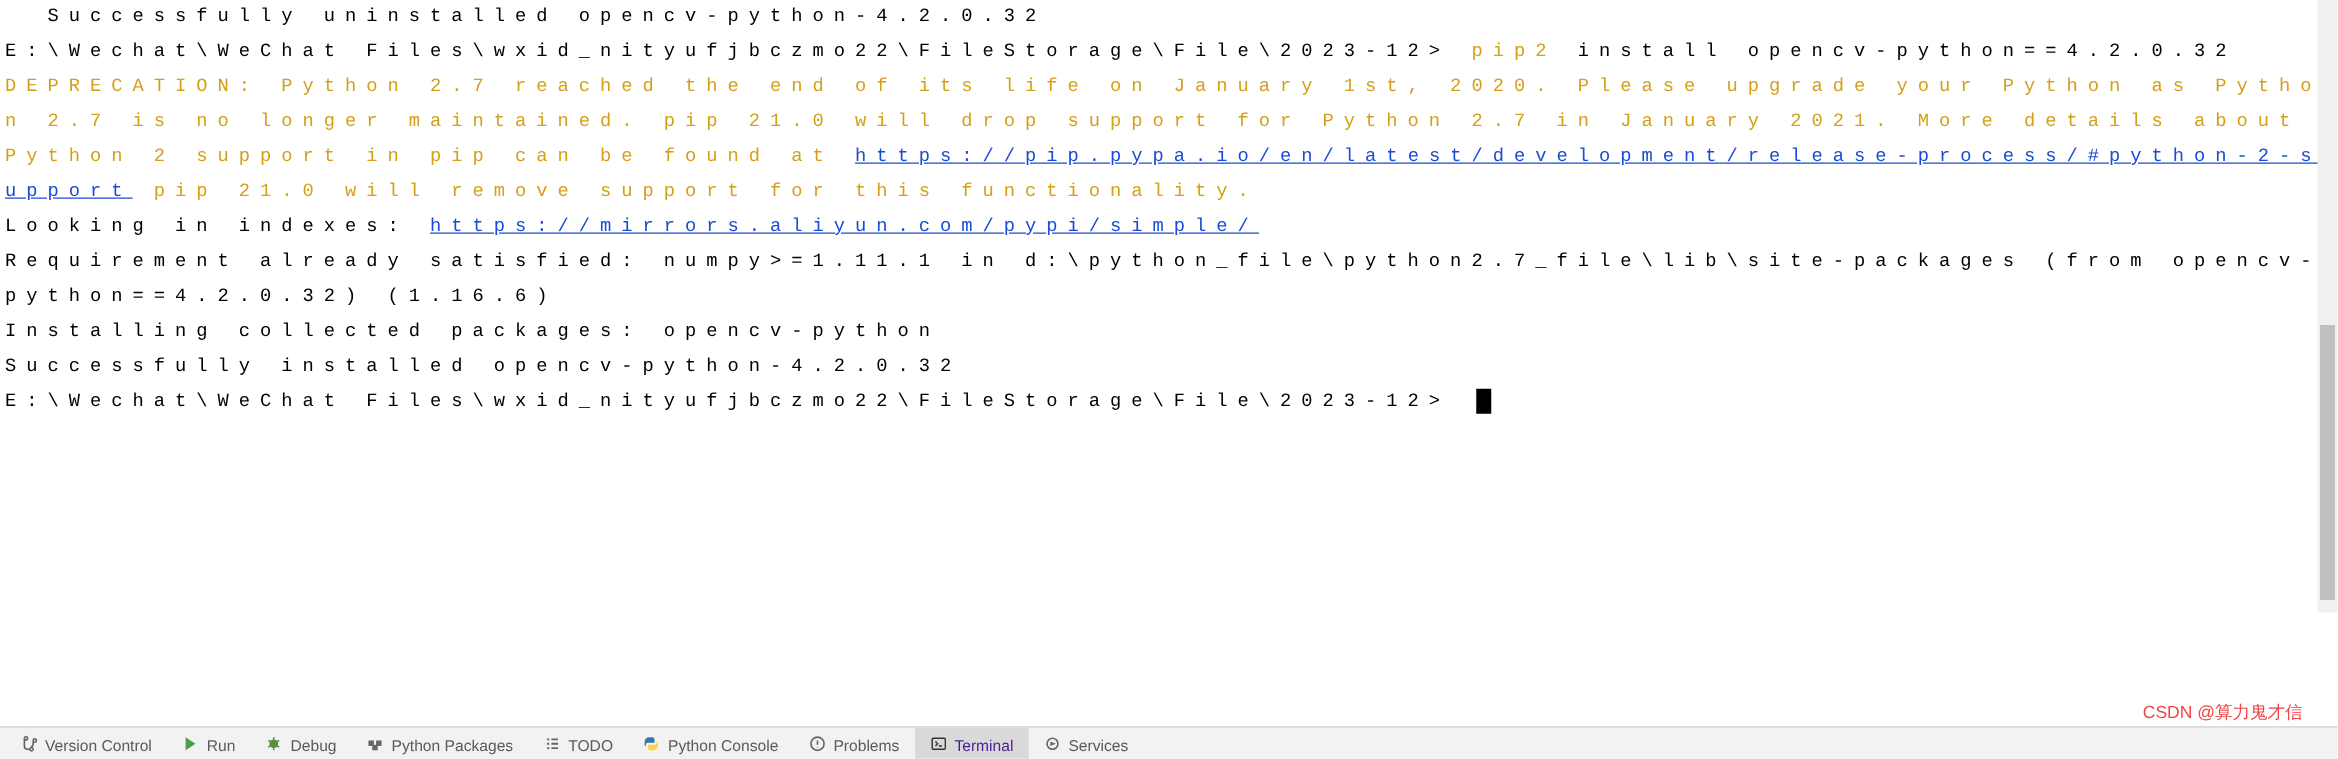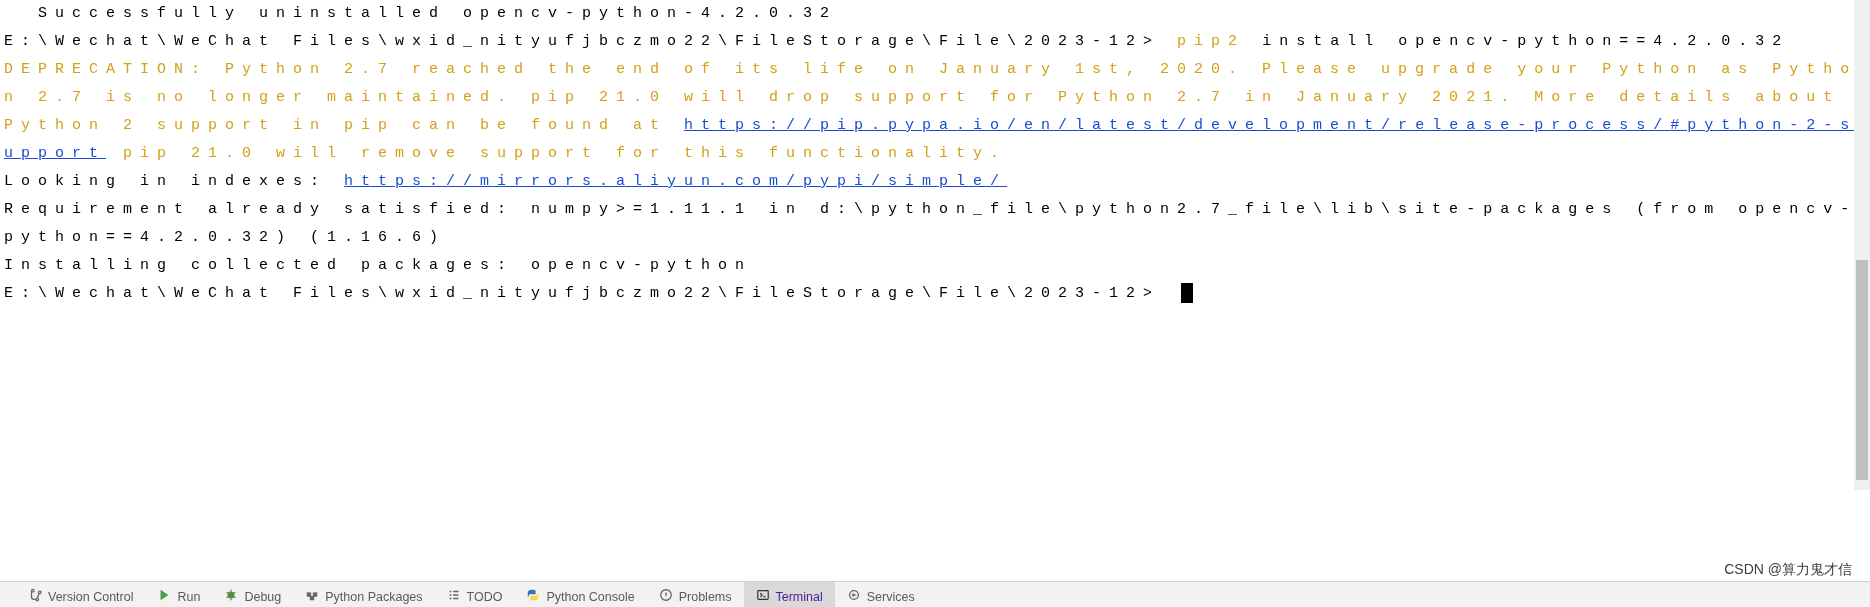--- a/index.html
+++ b/index.html
@@ -44,42 +44,42 @@
   position: absolute;
   right: 2px;
   width: 12px;
   height: 220px;
   top: 260px;
   background: #c0c0c0;
   border-radius: 0;
 }
 .watermark {
   position: absolute;
-  right: 18px;
+  right: 28px;
   bottom: 28px;
-  color: #404040;
+  color: #ef4444;
   font-family: Arial, sans-serif;
   font-size: 14px;
   letter-spacing: normal;
 }
 .toolbar {
   position: absolute;
   bottom: 0;
   left: 0;
   width: 100%;
   height: 26px;
   background: #f2f2f2;
   border-top: 1px solid #d0d0d0;
   display: flex;
   align-items: center;
   font-family: 'Segoe UI', Arial, sans-serif;
   font-size: 12.5px;
   color: #5a5a5a;
   letter-spacing: normal;
-  padding-left: 16px;
+  padding-left: 4px;
   overflow: hidden;
 }
 .toolbar-item {
   display: flex;
   align-items: center;
   padding: 0 12px;
   height: 100%;
   cursor: pointer;
   gap: 6px;
 }
@@ -93,20 +93,21 @@
 </head>
 <body>
 
 <div class="terminal-area">
   <span class="line">  Successfully uninstalled opencv-python-4.2.0.32</span>
   <span class="line"><span>E:\Wechat\WeChat Files\wxid_nityufjbczmo22\FileStorage\File\2023-12&gt; </span><span class="yellow">pip2</span><span> install opencv-python==4.2.0.32</span></span>
   <span class="line yellow"><span>DEPRECATION: Python 2.7 reached the end of its life on January 1st, 2020. Please upgrade your Python as Python 2.7 is no longer maintained. pip 21.0 will drop support for Python 2.7 in January 2021. More details about Python 2 support in pip can be found at </span><span class="blue-link">https://pip.pypa.io/en/latest/development/release-process/#python-2-support</span><span> pip 21.0 will remove support for this functionality.</span></span>
   <span class="line"><span>Looking in indexes: </span><span class="blue-link">https://mirrors.aliyun.com/pypi/simple/</span></span>
   <span class="line">Requirement already satisfied: numpy&gt;=1.11.1 in d:\python_file\python2.7_file\lib\site-packages (from opencv-python==4.2.0.32) (1.16.6)</span>
   <span class="line">Installing collected packages: opencv-python</span>
+  <span class="line">Successfully installed opencv-python-4.2.0.32</span>
   <span class="line"><span>E:\Wechat\WeChat Files\wxid_nityufjbczmo22\FileStorage\File\2023-12&gt; </span><span class="cursor"></span></span>
 </div>
 
 <div class="scrollbar">
   <div class="scrollbar-thumb"></div>
 </div>
 
 <div class="watermark">CSDN @算力鬼才信</div>
 
 <div class="toolbar">

